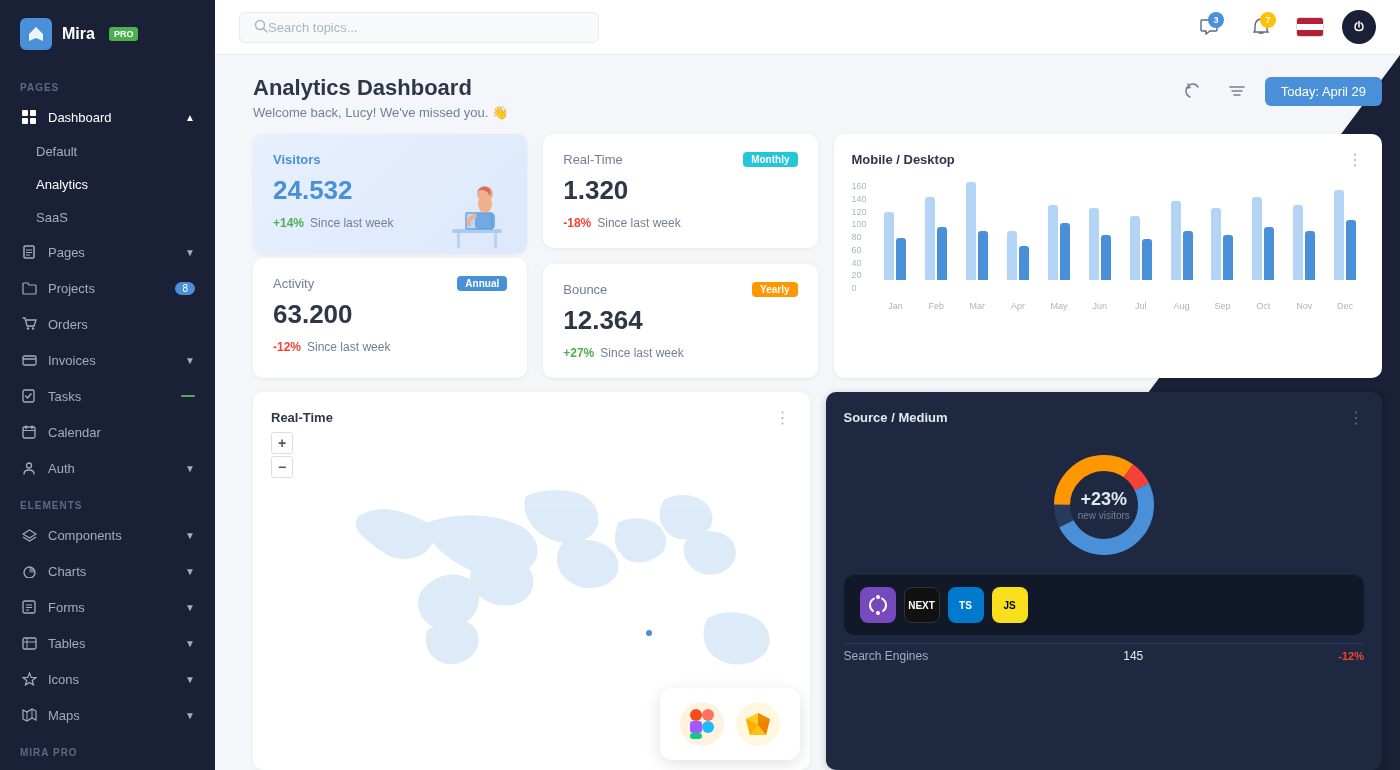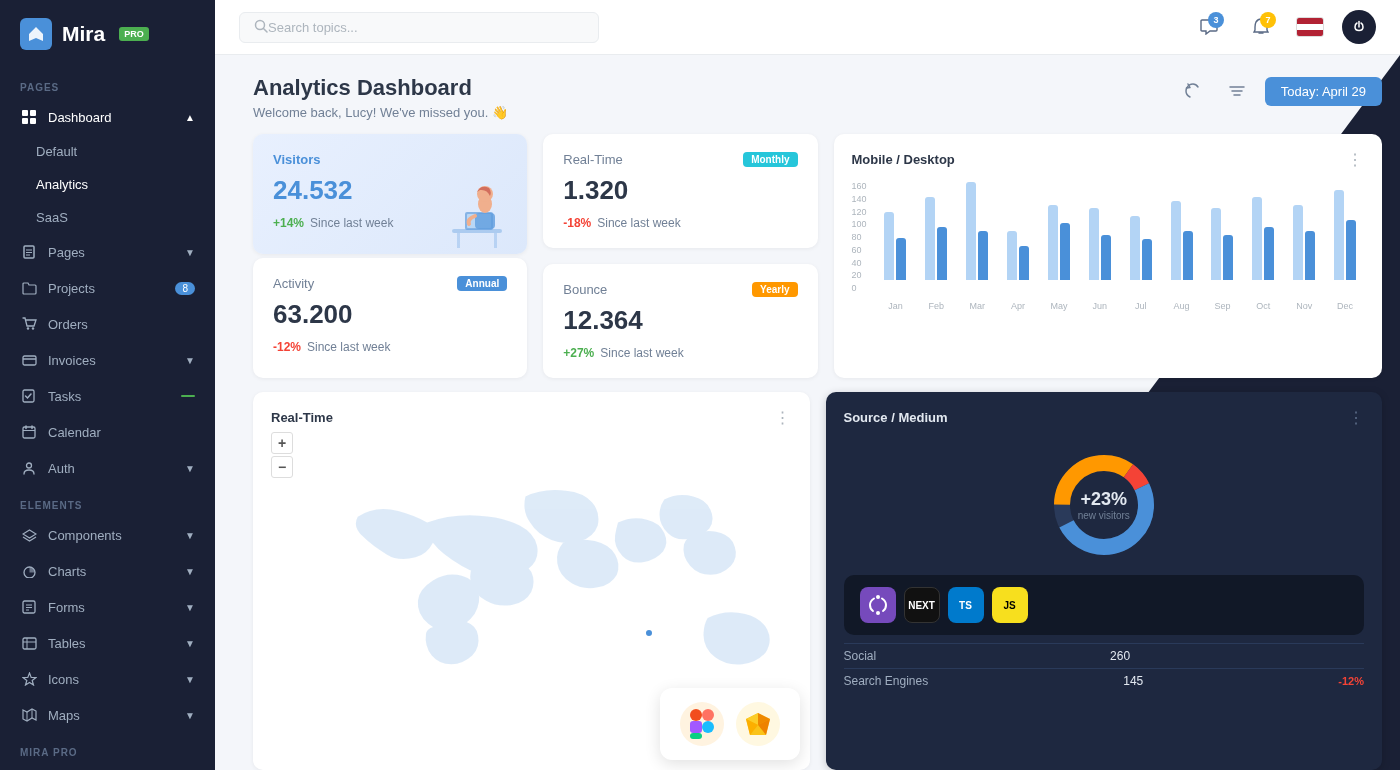--- a/index.html
+++ b/index.html
@@ -23,21 +23,21 @@
       padding: 18px 20px;
       gap: 10px;
     }
     .logo-icon {
       width: 32px; height: 32px;
       background: #4a90d9;
       border-radius: 6px;
       display: flex; align-items: center; justify-content: center;
       color: white; font-weight: bold; font-size: 14px;
     }
-    .logo-text { color: white; font-size: 21px; font-weight: 600; }
+    .logo-text { color: white; font-size: 16px; font-weight: 600; }
     .pro-badge {
       background: #4caf50;
       color: white;
       font-size: 9px;
       font-weight: bold;
       padding: 2px 5px;
       border-radius: 3px;
       margin-left: 4px;
     }
     .sidebar-section-label {
@@ -932,25 +932,20 @@
             </div>
             <div style="width:36px;height:36px;border-radius:8px;background:#007acc;display:flex;align-items:center;justify-content:center;">
               <span style="color:white;font-size:10px;font-weight:bold;">TS</span>
             </div>
             <div style="width:36px;height:36px;border-radius:8px;background:#f7df1e;display:flex;align-items:center;justify-content:center;">
               <span style="color:#000;font-size:10px;font-weight:bold;">JS</span>
             </div>
           </div>
 
           <div class="source-row">
-            <span class="source-name">Social</span>
-            <span class="source-value">260</span>
-            <span class="source-change"></span>
-          </div>
-          <div class="source-row">
             <span class="source-name">Search Engines</span>
             <span class="source-value">145</span>
             <span class="source-change neg">-12%</span>
           </div>
         </div>
       </div>
 
     </div>
   </div>
 </div>

